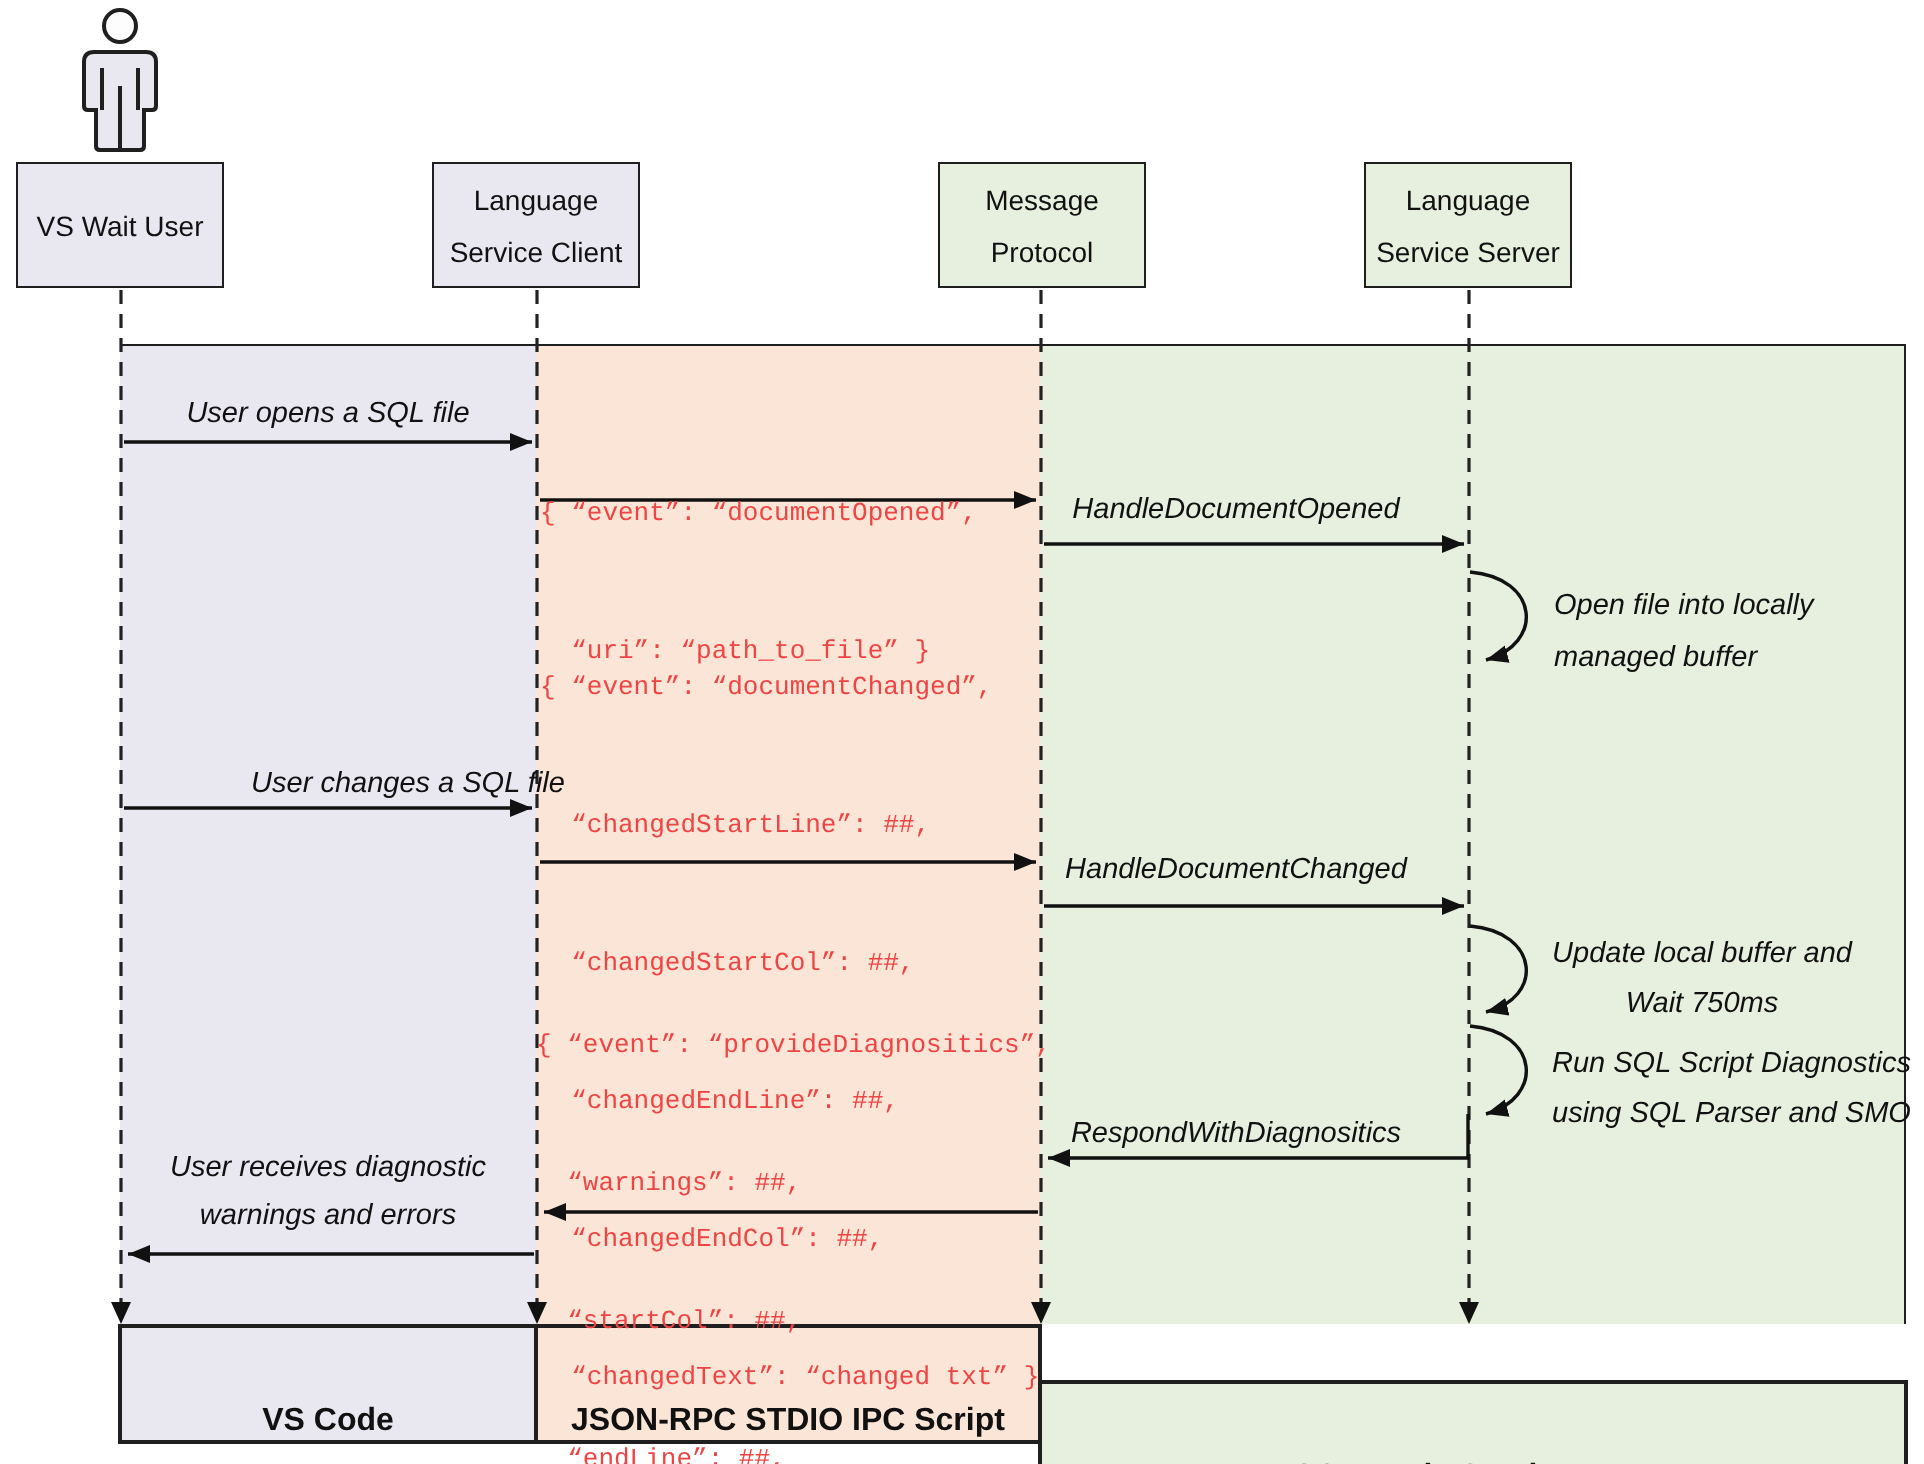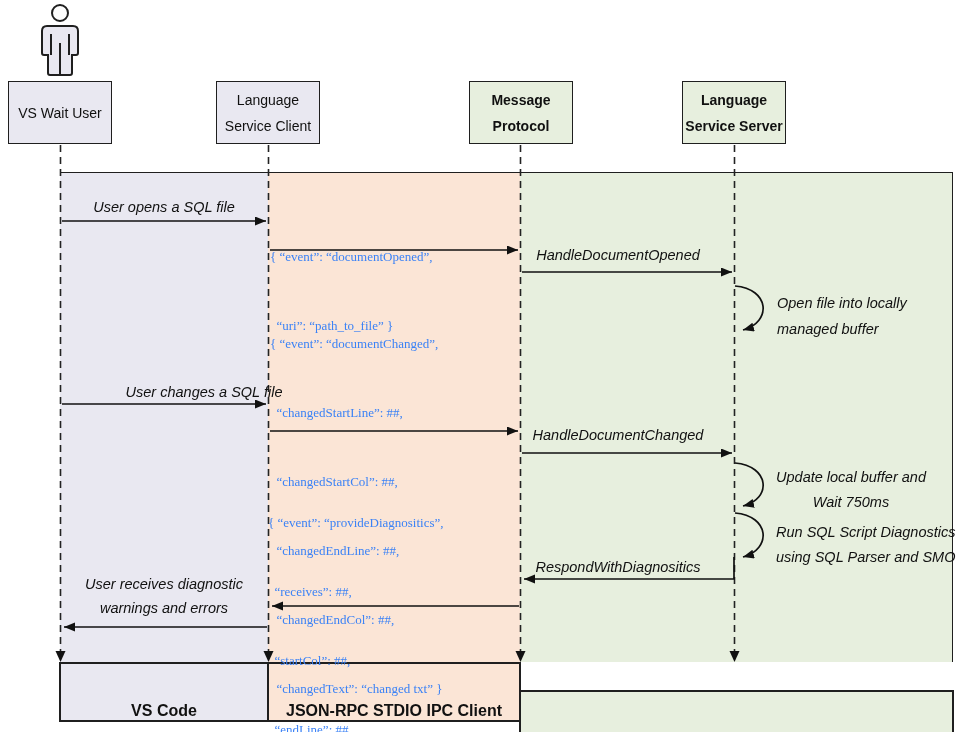--- a/index.html
+++ b/index.html
@@ -4,37 +4,37 @@
 <style>
   html,body{margin:0;padding:0;background:#fff;}
   body{width:962px;height:732px;position:relative;overflow:hidden;
        font-family:"Liberation Sans",sans-serif;color:#111;}
   .abs{position:absolute;}
   .actor-box{position:absolute;top:81px;height:63px;box-sizing:border-box;
     border:1.6px solid #1f1f1f;display:flex;flex-direction:column;
     align-items:center;justify-content:center;text-align:center;
     font-size:14px;line-height:26px;}
   .lav{background:#E9E8F1;}
-  .grn{background:#E7EFDE;font-weight:bold;}
+  .grn{background:#E7EFDE;}
   .pch{background:#FBE5D6;}
   .lane{position:absolute;top:172px;height:490px;}
   .band-border{position:absolute;left:60px;top:172px;width:893px;height:490px;
     box-sizing:border-box;border-top:1.6px solid #1f1f1f;border-right:1.6px solid #1f1f1f;
     pointer-events:none;}
   .bottom-box{position:absolute;top:662px;height:60px;box-sizing:border-box;
     border:2px solid #1f1f1f;display:flex;align-items:flex-end;justify-content:center;
     font-weight:bold;font-size:16px;}
   .lbl{position:absolute;font-style:italic;font-size:14.5px;line-height:18px;
     text-align:center;white-space:nowrap;}
   .lbl2{position:absolute;font-style:italic;font-size:14.5px;line-height:24px;
     text-align:center;}
   .ann{position:absolute;font-style:italic;font-size:14.5px;line-height:26px;
     white-space:nowrap;}
-  .mono{position:absolute;font-family:Liberation Serif, serif;
-    font-size:13px;line-height:23px;white-space:pre;color:#3b82f6;}
+  .mono{position:absolute;font-family:Liberation Mono, monospace;
+    font-size:13px;line-height:23px;white-space:pre;color:#ef4444;}
   svg.overlay{position:absolute;left:0;top:0;pointer-events:none;}
 </style>
 </head>
 <body>
 
 <div class="lane lav" style="left:60px;width:208px;"></div>
 <div class="lane pch" style="left:268px;width:252px;"></div>
 <div class="lane grn" style="left:520px;width:433px;"></div>
 <div class="band-border"></div>
 
@@ -59,21 +59,21 @@
 </div>
 <div class="actor-box grn" style="left:682px;width:104px;">
   <div>Language</div>
   <div>Service Server</div>
 </div>
 
 <div class="bottom-box lav" style="left:59px;width:210px;">
   <div>VS Code</div>
 </div>
 <div class="bottom-box pch" style="left:267px;width:254px;">
-  <div>JSON-RPC STDIO IPC Client</div>
+  <div>JSON-RPC STDIO IPC Script</div>
 </div>
 <div class="bottom-box grn" style="left:519px;width:435px;margin-top:28px;">
   <div>SQL Tools Service Host</div>
 </div>
 
 <svg class="overlay" width="962" height="732">
   <defs>
     <marker id="ah" markerUnits="userSpaceOnUse" markerWidth="12" markerHeight="10" refX="11" refY="4.5" orient="auto">
       <path d="M0,0 L11,4.5 L0,9 Z" fill="#111"></path>
     </marker>
@@ -134,18 +134,18 @@
 <div class="mono" style="left:270px;top:286px;">
   <div>{ “event”: “documentChanged”,</div>
   <div>  “changedStartLine”: ##,</div>
   <div>  “changedStartCol”: ##,</div>
   <div>  “changedEndLine”: ##,</div>
   <div>  “changedEndCol”: ##,</div>
   <div>  “changedText”: “changed txt” }</div>
 </div>
 <div class="mono" style="left:268px;top:465px;">
   <div>{ “event”: “provideDiagnositics”,</div>
-  <div>  “receives”: ##,</div>
+  <div>  “warnings”: ##,</div>
   <div>  “startCol”: ##,</div>
   <div>  “endLine”: ##,</div>
   
   
 </div>
 
 </body></html>

